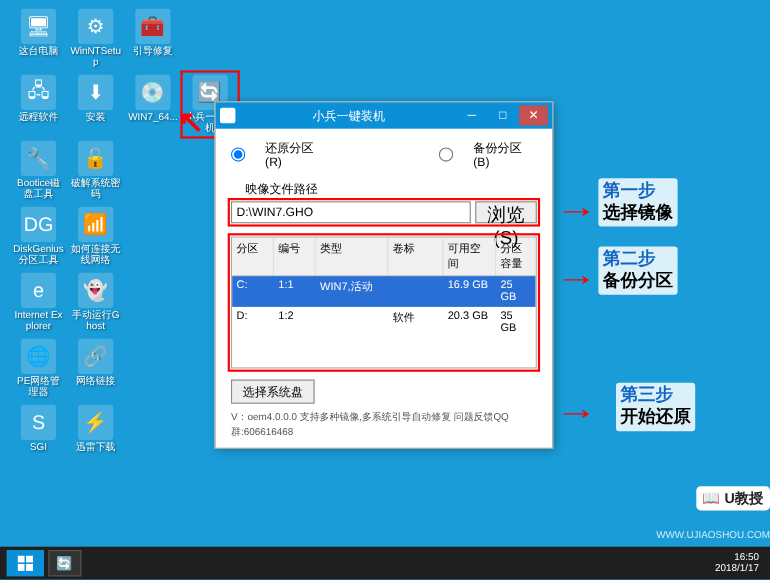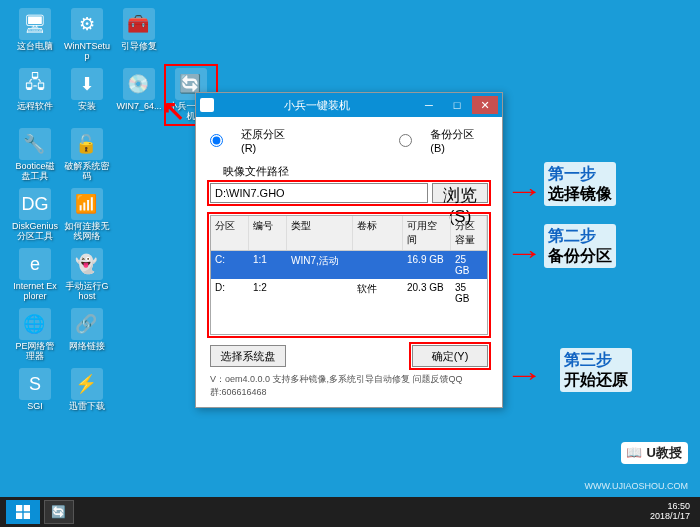--- a/index.html
+++ b/index.html
@@ -41,21 +41,21 @@
 .btnrow button { width: 76px; height: 22px; font-size: 11px; border: 1px solid #888; background: #eee; cursor: pointer; }
 .footer { font-size: 9px; color: #555; margin-top: 6px; }
 
 
 .arrow { position: absolute; color: red; font-size: 28px; font-weight: bold; }
 .callout { position: absolute; font-size: 16px; font-weight: bold; background: rgba(255,255,255,0.85); padding: 2px 4px; border-radius: 3px; line-height: 1.25; }
 .callout .step { color: #1164c2; }
 .callout .action { color: #000000; text-align: center; }
 
 
-.watermark { position: absolute; right: 12px; bottom: 36px; text-align: right; }
+.watermark { position: absolute; right: 0; bottom: 36px; text-align: right; }
 .watermark .logo { background: #fff; color: #222; font-weight: bold; padding: 2px 6px; border-radius: 4px; font-size: 13px; display: inline-block; }
 .watermark .url { color: #fff; font-size: 9px; opacity: .8; margin-top: 17px; }
 
 
 .taskbar { position: absolute; left: 0; bottom: 0; width: 100%; height: 30px; background: #1f1f1f; display: flex; align-items: center; padding: 0 6px; }
 .taskbar .start { width: 34px; height: 24px; background: #0b8fd6; display: flex; align-items: center; justify-content: center; color: #fff; cursor: pointer; }
 .taskbar .titem { width: 30px; height: 24px; margin-left: 4px; background: #333; border: 1px solid #555; display: flex; align-items: center; justify-content: center; cursor: pointer; font-size: 12px; color: #8cd; }
 .taskbar .spacer { flex: 1; }
 .taskbar .clock { color: #fff; font-size: 9px; text-align: right; line-height: 1.1; margin-right: 4px; }
 
@@ -184,21 +184,20 @@
             <div>1:2</div>
             <div></div>
             <div>软件</div>
             <div>20.3 GB</div>
             <div>35 GB</div>
           </div>
         </div>
     </div>
     <div class="btnrow">
       <button>选择系统盘</button>
-      <button class="highlight-red">确定(Y)</button>
     </div>
     <div class="footer">V：oem4.0.0.0      支持多种镜像,多系统引导自动修复  问题反馈QQ群:606616468</div>
   </div>
 </div>
 
 <div class="arrow" style="left:510px; top:172px; transform:scaleX(1.4);">→</div>
 <div class="callout" style="left:544px; top:162px;">
   <div class="step">第一步</div>
   <div class="action">选择镜像</div>
 </div>

